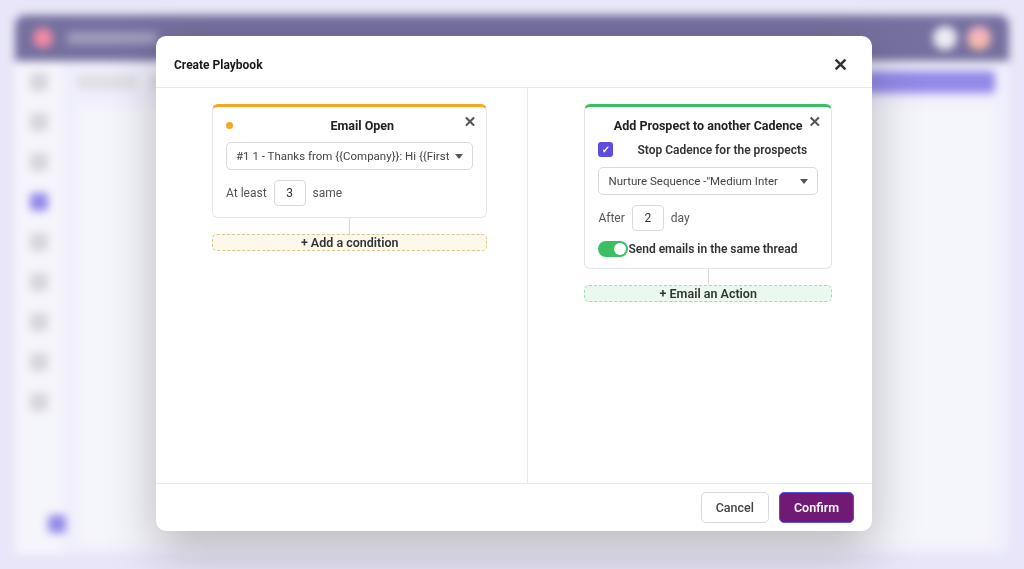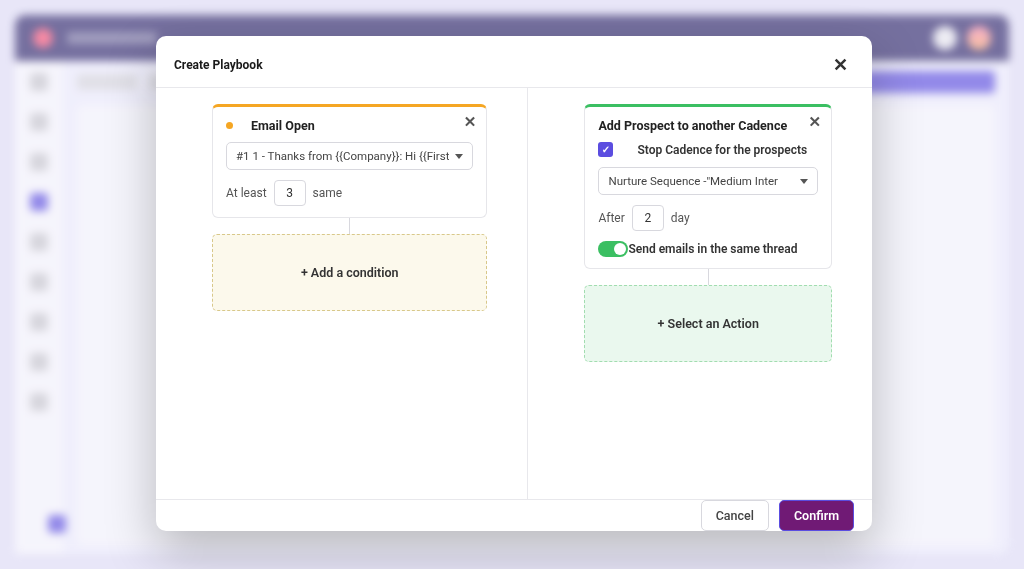--- a/index.html
+++ b/index.html
@@ -141,20 +141,21 @@
     }
 
     .card.cond { border-top: 3px solid #f5a623; }
     .card.act  { border-top: 3px solid #3bbf62; }
 
     .card-head {
       display: flex;
       align-items: center;
       gap: 18px;
       margin-bottom: 9px;
+      text-align: center;
     }
 
     .dot { width: 7px; height: 7px; border-radius: 50%; background: #f5a623; }
 
     .card-title {
       font-size: 12.5px;
       font-weight: 700;
       color: #222;
       flex: 1;
     }
@@ -213,21 +214,21 @@
       height: 16px;
       background: #d8d8de;
       margin: 0 auto;
     }
 
     .add-block {
       border: 1px dashed #d8c88a;
       background: #fcf9ec;
       border-radius: 5px;
       text-align: center;
-      padding: 30px 10px;
+      padding: 0 10px;
       font-size: 12.5px;
       font-weight: 600;
       color: #333;
       cursor: pointer;
     }
 
     .add-block.green {
       border-color: #a2ddb0;
       background: #eaf8ee;
     }
@@ -272,21 +273,21 @@
       right: 2px; top: 2px;
       width: 12px; height: 12px;
       background: #fff;
       border-radius: 50%;
     }
 
     .toggle-label { font-size: 12px; font-weight: 600; color: #333; }
 
     .modal-footer {
       border-top: 1px solid #e8e8ec;
-      padding: 0 18px;
+      padding: 8px 18px;
       display: flex;
       justify-content: flex-end;
       gap: 10px;
     }
 
     .btn {
       font-size: 12.5px;
       padding: 7px 14px;
       border-radius: 5px;
       border: 1px solid #d8d8de;
@@ -398,21 +399,21 @@
         </div>
         <div class="toggle-row">
           <div class="toggle"></div>
           <div class="toggle-label">Send emails in the same thread</div>
         </div>
       </div>
 
       <div class="connector"></div>
 
       <div class="add-block green">
-        <span>+ Select an Action</span>
+        <span>+ Email an Action</span>
       </div>
     </div>
 
   </div>
 
   <div class="modal-footer">
     <button class="btn">Cancel</button>
     <button class="btn primary">Confirm</button>
   </div>
 

